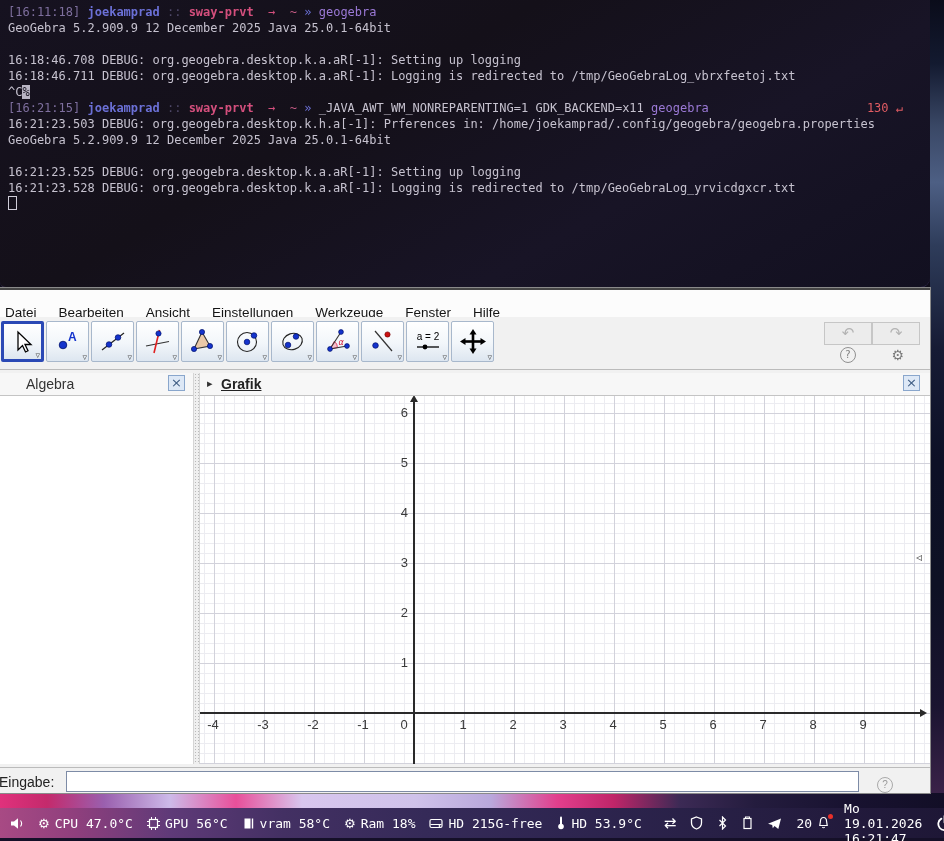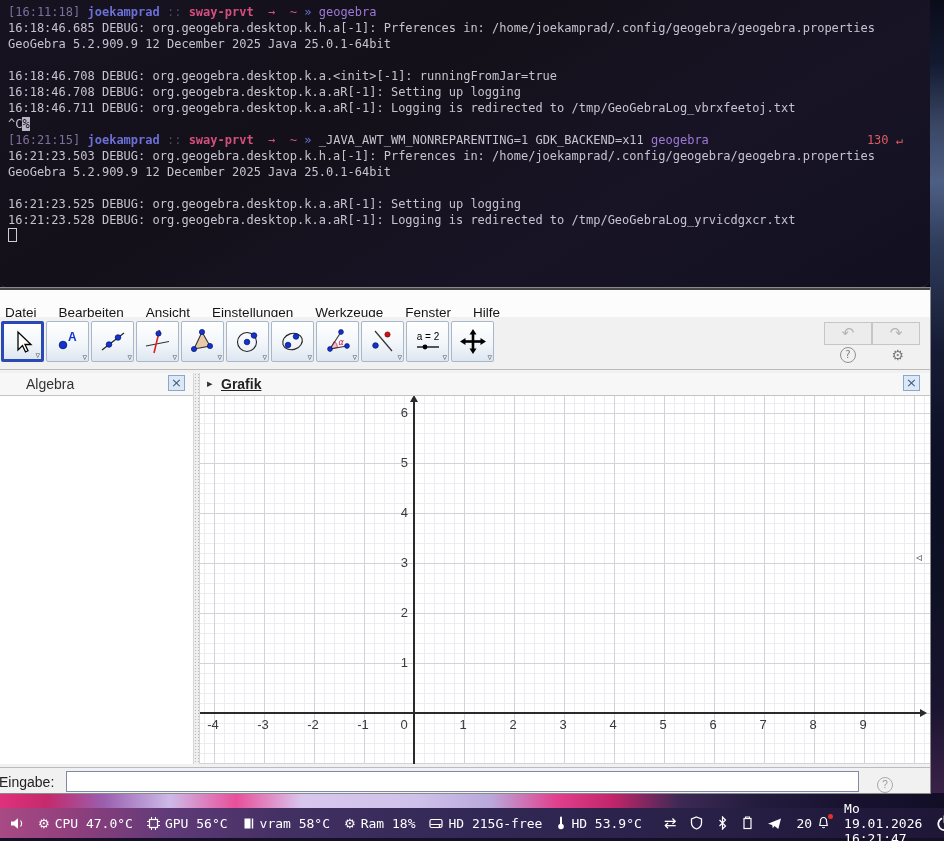--- a/index.html
+++ b/index.html
@@ -141,24 +141,22 @@
 </style>
 </head>
 <body>
 
 <div class="wall-right"></div>
 <div class="wall-bottom"></div>
 
 <div class="terminal">
   <div id="term-lines">
       <div class="tline"><span class="c-ts">[16:11:18] </span><span class="c-user">joekamprad</span><span class="c-sep"> :: </span><span class="c-host">sway-prvt</span><span class="c-arrow">  →  </span><span class="c-tilde">~ </span><span class="c-chev">» </span><span class="c-cmd">geogebra</span></div>
-      <div class="tline"><span class="c-txt">16:18:46.685 DEBUG: org.geogebra.desktop.k.h.a[-1]: Prferences in: /home/joekamprad/.config/geogebra/geogebra.properties</span></div>
       <div class="tline"><span class="c-txt">GeoGebra 5.2.909.9 12 December 2025 Java 25.0.1-64bit</span></div>
       <div class="tline"></div>
-      <div class="tline"><span class="c-txt">16:18:46.708 DEBUG: org.geogebra.desktop.k.a.&lt;init&gt;[-1]: runningFromJar=true</span></div>
       <div class="tline"><span class="c-txt">16:18:46.708 DEBUG: org.geogebra.desktop.k.a.aR[-1]: Setting up logging</span></div>
       <div class="tline"><span class="c-txt">16:18:46.711 DEBUG: org.geogebra.desktop.k.a.aR[-1]: Logging is redirected to /tmp/GeoGebraLog_vbrxfeetoj.txt</span></div>
       <div class="tline"><span class="c-txt">^C</span><span class="c-inv">%</span></div>
       <div class="tline"><span class="c-ts">[16:21:15] </span><span class="c-user">joekamprad</span><span class="c-sep"> :: </span><span class="c-host">sway-prvt</span><span class="c-arrow">  →  </span><span class="c-tilde">~ </span><span class="c-chev">» </span><span class="c-txt">_JAVA_AWT_WM_NONREPARENTING=1 GDK_BACKEND=x11 </span><span class="c-cmd">geogebra</span><span class="right c-exit">130 ↵</span></div>
       <div class="tline"><span class="c-txt">16:21:23.503 DEBUG: org.geogebra.desktop.k.h.a[-1]: Prferences in: /home/joekamprad/.config/geogebra/geogebra.properties</span></div>
       <div class="tline"><span class="c-txt">GeoGebra 5.2.909.9 12 December 2025 Java 25.0.1-64bit</span></div>
       <div class="tline"></div>
       <div class="tline"><span class="c-txt">16:21:23.525 DEBUG: org.geogebra.desktop.k.a.aR[-1]: Setting up logging</span></div>
       <div class="tline"><span class="c-txt">16:21:23.528 DEBUG: org.geogebra.desktop.k.a.aR[-1]: Logging is redirected to /tmp/GeoGebraLog_yrvicdgxcr.txt</span></div>
       <div class="tline"><span class="cursor-hollow"></span></div>

